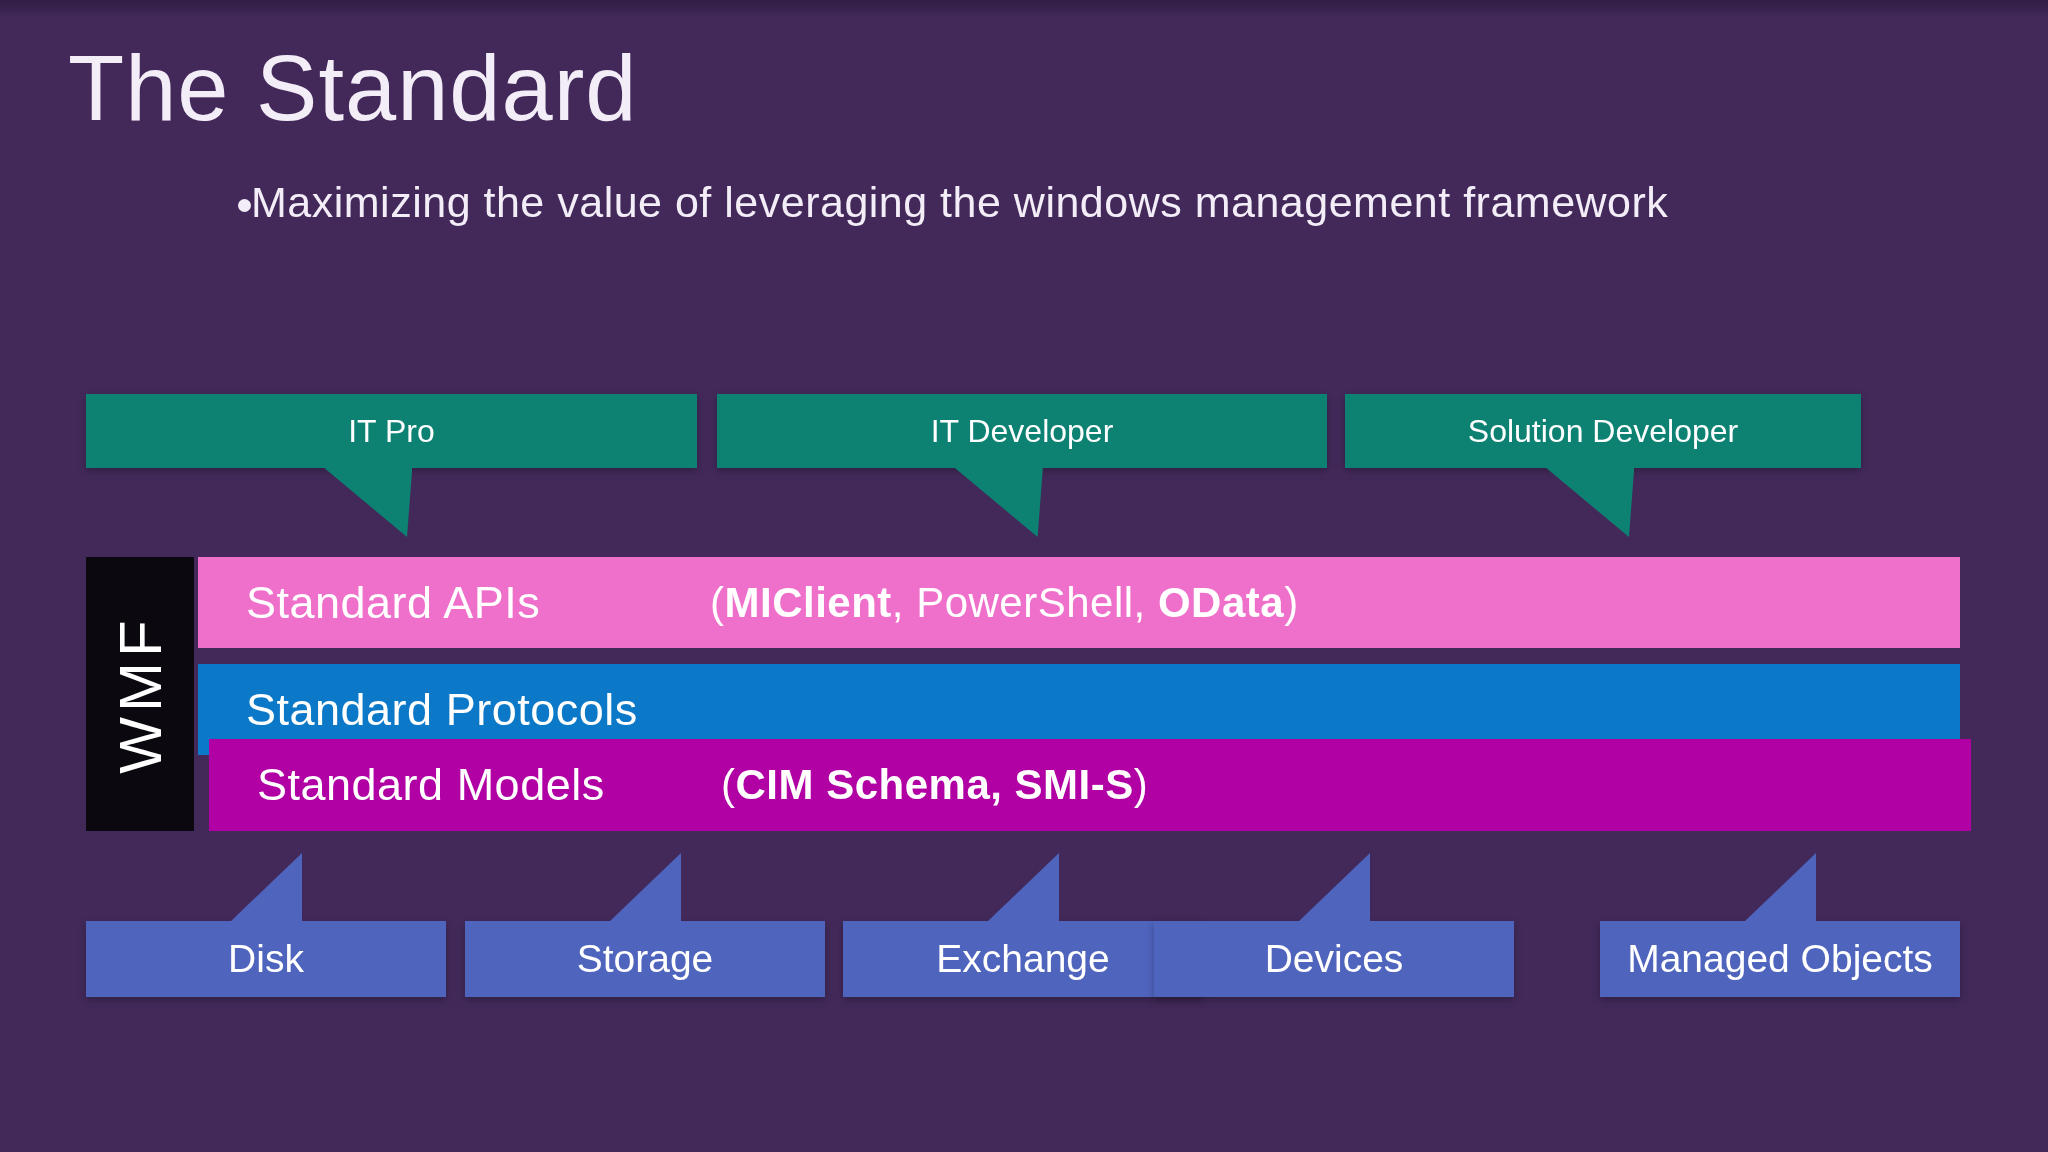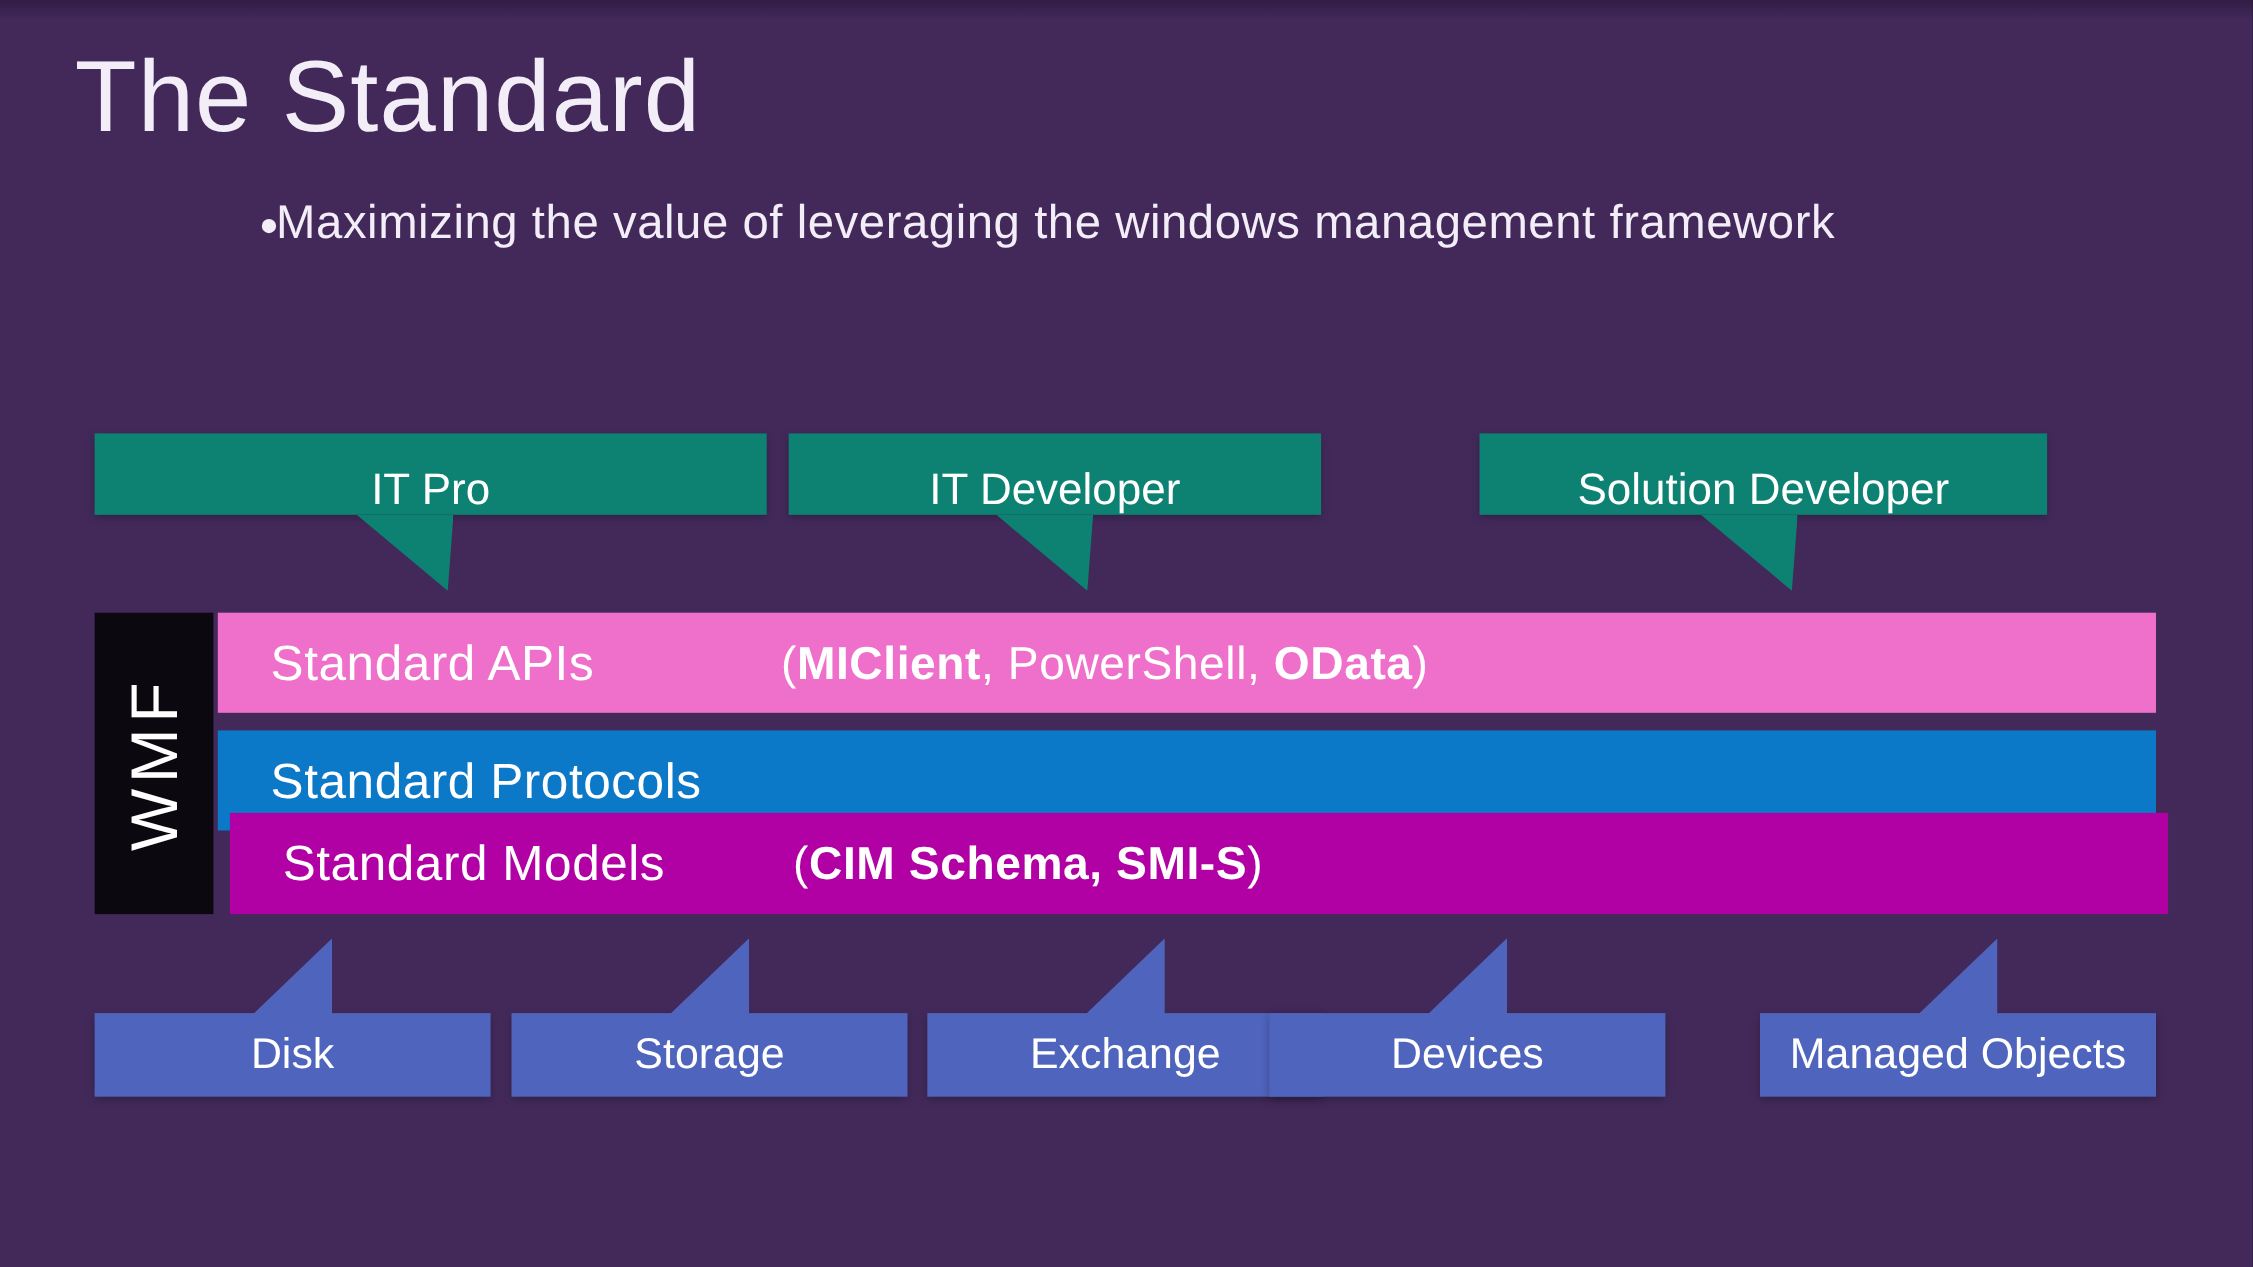--- a/index.html
+++ b/index.html
@@ -23,31 +23,31 @@
   .bullet-dot{
     width:13px;height:13px;border-radius:50%;
     background:var(--title-text);flex:0 0 auto;margin-top:6px;
   }
   .bullet-text{font-size:43px;font-weight:300;letter-spacing:0.5px;color:var(--title-text);}
 
   
   .audience-box{
     position:absolute;top:394px;height:74px;
     background:var(--teal);
-    display:flex;align-items:flex-end;justify-content:center;
-    font-size:40px;
+    display:flex;align-items:center;justify-content:center;
+    font-size:32px;
     box-shadow:0 3px 8px rgba(0,0,0,0.25);
   }
   .audience-box .tail-down{
     position:absolute;top:74px;left:39%;
     width:88px;height:69px;background:var(--teal);
     clip-path:polygon(0 0, 100% 0, 94% 100%);
   }
   .aud-0{left:86px;width:611px;}
-  .aud-1{left:717px;width:484px;}
+  .aud-1{left:717px;width:610px;}
   .aud-2{left:1345px;width:516px;}
 
   
   .wmf-sidebar{
     position:absolute;left:86px;top:557px;width:108px;height:274px;
     background:var(--wmf-black);
     display:flex;align-items:center;justify-content:center;
   }
   .wmf-text{
     transform:rotate(-90deg);

